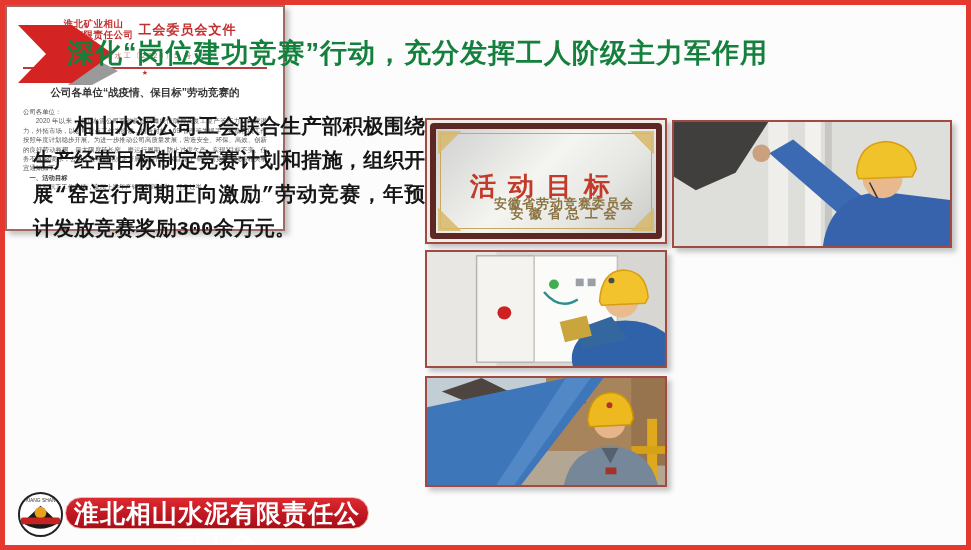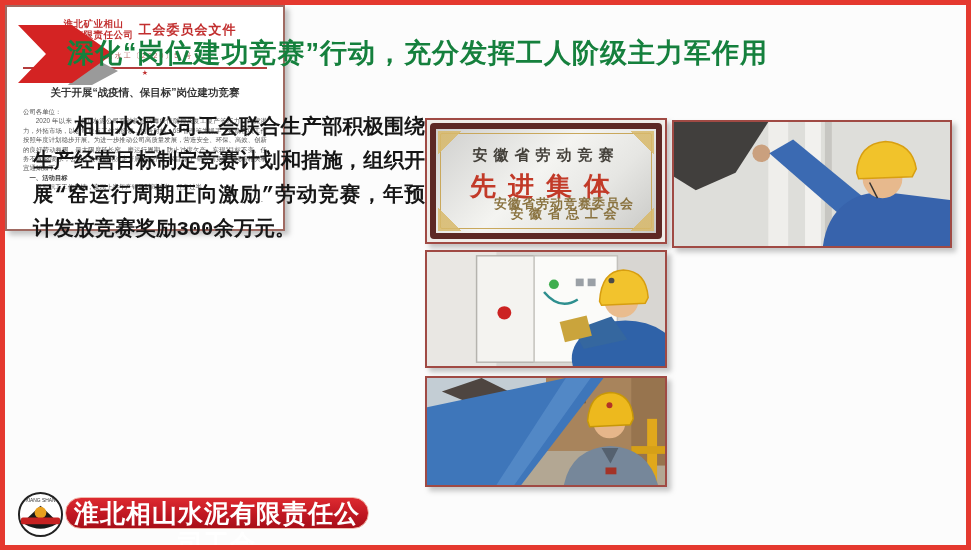--- a/index.html
+++ b/index.html
@@ -86,22 +86,21 @@
     <p>相山水泥公司工会联合生产部积极围绕生产经营目标制定竞赛计划和措施，组织开展“窑运行周期正向激励”劳动竞赛，年预计发放竞赛奖励300余万元。</p>
   </div>
 
   <div class="frame f-plaque">
     <div class="plaque-inner">
       <div class="plate-line"></div>
       <div class="pl-corner pl-tl"></div>
       <div class="pl-corner pl-tr"></div>
       <div class="pl-corner pl-bl"></div>
       <div class="pl-corner pl-br"></div>
-      <div class="plq-l1">安徽省劳动竞赛</div>
-      <div class="plq-l2">先进集体</div>
+      <div class="plq-l2">活动目标</div>
       <div class="plq-iss">
         <div>安徽省劳动竞赛委员会</div>
         <div>安 徽 省 总 工 会</div>
       </div>
     </div>
   </div>
 
   <div class="frame f-photo1">
     <svg viewBox="0 0 278 127" preserveAspectRatio="none">
       <rect x="0" y="0" width="278" height="127" fill="#dededa"></rect>
@@ -166,21 +165,21 @@
       <div class="doc-org">
         <div>淮北矿业相山</div>
         <div>水泥有限责任公司</div>
       </div>
       <div class="doc-big">工会委员会文件</div>
     </div>
     <div class="doc-num">相山水工〔2020〕5 号</div>
     <div class="doc-rule"></div>
     <div class="doc-star">★</div>
     <div class="doc-title">
-      <div>关于开展“战疫情、保目标”岗位建功竞赛</div>
+      <div>公司各单位“战疫情、保目标”劳动竞赛的</div>
     </div>
     <div class="doc-body">
       <p class="salut">公司各单位：</p>
       <p>2020 年以来，相山水泥公司面对新冠病毒疫情防控及复工复产等压力，内挖潜力，外拓市场，以公司重点工作为统领，结合对标、6S 管理等为抓手，推动各项工作按照年度计划稳步开展。为进一步推动公司高质量发展，营造安全、环保、高效、创新的良好劳动氛围，最大限度延长窑、磨运行周期，防止过度欠产，实现“目标不变、任务不减”的要求，公司工会经研究决定开展“战疫情、保目标”产销劳动竞赛，现将相关事宜通知如下：</p>
       <p class="doc-sec">一、活动目标</p>
       <p>激励职工工作热情，实现上半年产销量时间过半、任务过半。</p>
     </div>
     <div class="doc-page">- 1 -</div>
   </div>
 

